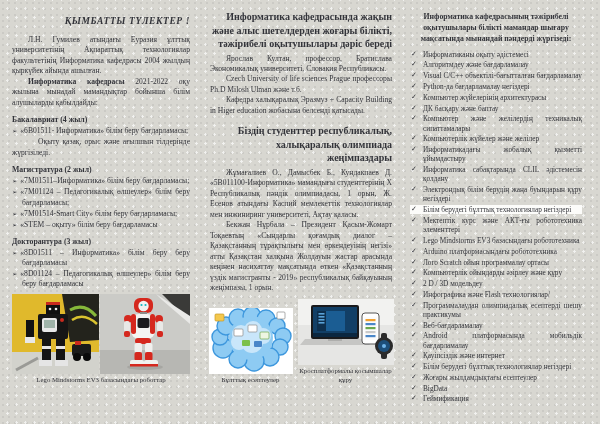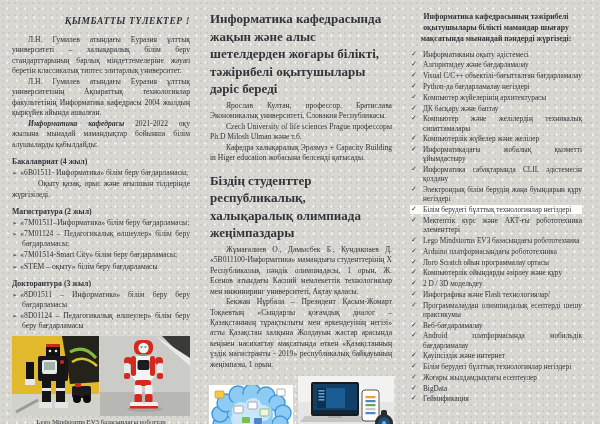--- a/index.html
+++ b/index.html
@@ -15,51 +15,50 @@
     color:#33343a;
   }
   .col{width:200px;box-sizing:border-box;padding:8px 10px 0 12px;}
   .col-mid{padding:8px 8px 0 10px;}
   .col-right{padding:8px 18px 0 10px;}
 
   .title{font-size:9.5px;font-weight:bold;font-style:italic;text-align:right;margin:8px 0 9px;letter-spacing:.6px;}
   .para{font-size:7.6px;line-height:1.38;text-align:justify;margin:0;}
   .ind{text-indent:16px;}
   .note{text-indent:26px;margin-bottom:2px;}
-  .lead{font-weight:bold;font-style:italic;}
+  .lead{font-weight:bold;}
   h2.sec{font-size:7.8px;text-align:left;margin:7px 0 2px;font-weight:bold;font-family:Liberation Serif, serif;}
   .blt{font-size:7.6px;line-height:1.33;padding-left:10px;text-indent:-10px;text-align:justify;margin:1px 0;}
   .g,.chk{font-family:"DejaVu Sans",sans-serif;}
   .blt .g{margin-right:3px;font-size:6.3px;}
 
   .robots{display:flex;gap:1px;margin-top:5px;}
   .robots svg{display:block;}
   .caption{font-size:6.8px;text-align:center;margin-top:2px;}
 
-  .mid-head{font-size:13px;font-weight:bold;text-align:left;line-height:1.35;margin:2px 0 3px;}
+  .mid-head{font-size:10px;font-weight:bold;text-align:right;line-height:1.35;margin:2px 0 3px;}
   .mid-head.second{margin-top:8px;}
   .mid-figs{display:flex;gap:5px;margin-top:6px;align-items:flex-end;justify-content:center;}
   figure{margin:0;text-align:center;}
   figure svg{display:block;background:#fff;}
   figcaption{font-size:6.8px;line-height:1.25;margin-top:2px;}
 
   .right-head{font-size:7.8px;font-weight:bold;text-align:center;line-height:1.4;margin:4px 0 5px;}
   .courses{list-style:none;margin:0;padding:0;font-size:7.3px;line-height:1.27;}
   .courses li{position:relative;padding-left:13px;margin:0 0 1.5px;text-align:justify;}
   .chk{position:absolute;left:1px;top:0;font-size:7px;}
   .hl{background:#fcfcfa;}
 </style>
 </head>
 <body>
 
 <div class="page">
 
   <div class="col col-left">
     <h1 class="title">ҚЫМБАТТЫ  ТҮЛЕКТЕР !</h1>
-    <p class="para ind">Л.Н. Гумилев атындағы Еуразия ұлттық университеті – халықаралық білім беру стандарттарының барлық міндеттемелеріне жауап беретін классикалық типтес элитарлық университет.</p>
     <p class="para ind">Л.Н. Гумилев атындағы Еуразия ұлттық университетінің Ақпараттық технологиялар факультетінің Информатика кафедрасы 2004 жылдың қыркүйек айында ашылған.</p>
     <p class="para ind"><span class="lead">Информатика кафедрасы</span><span> 2021-2022 оқу жылына мынадай мамандықтар бойынша білім алушыларды қабылдайды:</span></p>
 
     <h2 class="sec">Бакалавриат (4 жыл)</h2>
     <div class="blt"><span class="g">➢</span><span>«6В01511- Информатика» білім беру бағдарламасы;</span></div>
     <p class="para note">Оқыту қазақ, орыс және ағылшын тілдерінде жүргізіледі.</p>
 
     <h2 class="sec">Магистратура (2 жыл)</h2>
     <div class="blt"><span class="g">➢</span><span>«7М01511–Информатика» білім беру бағдарламасы;</span></div>
     <div class="blt"><span class="g">➢</span><span>«7М01124 – Педагогикалық өлшеулер» білім беру бағдарламасы;</span></div>

